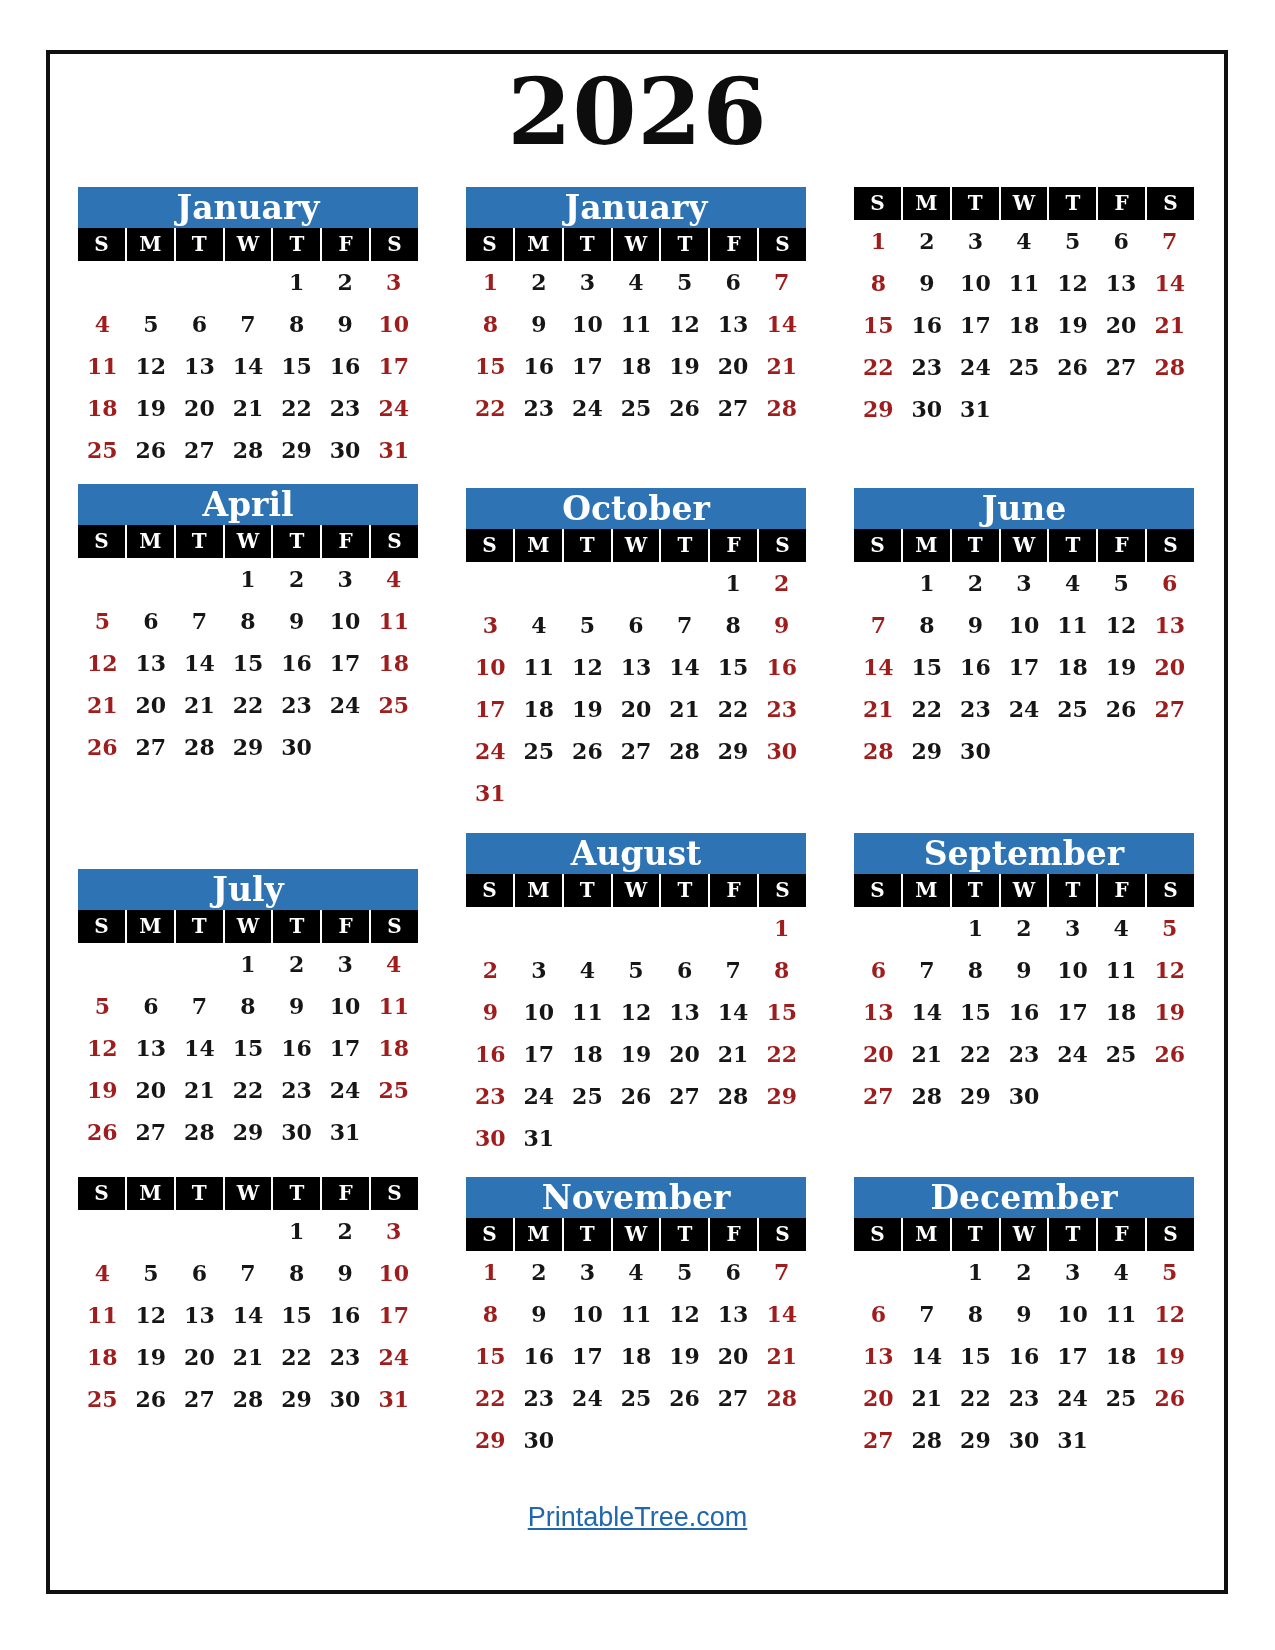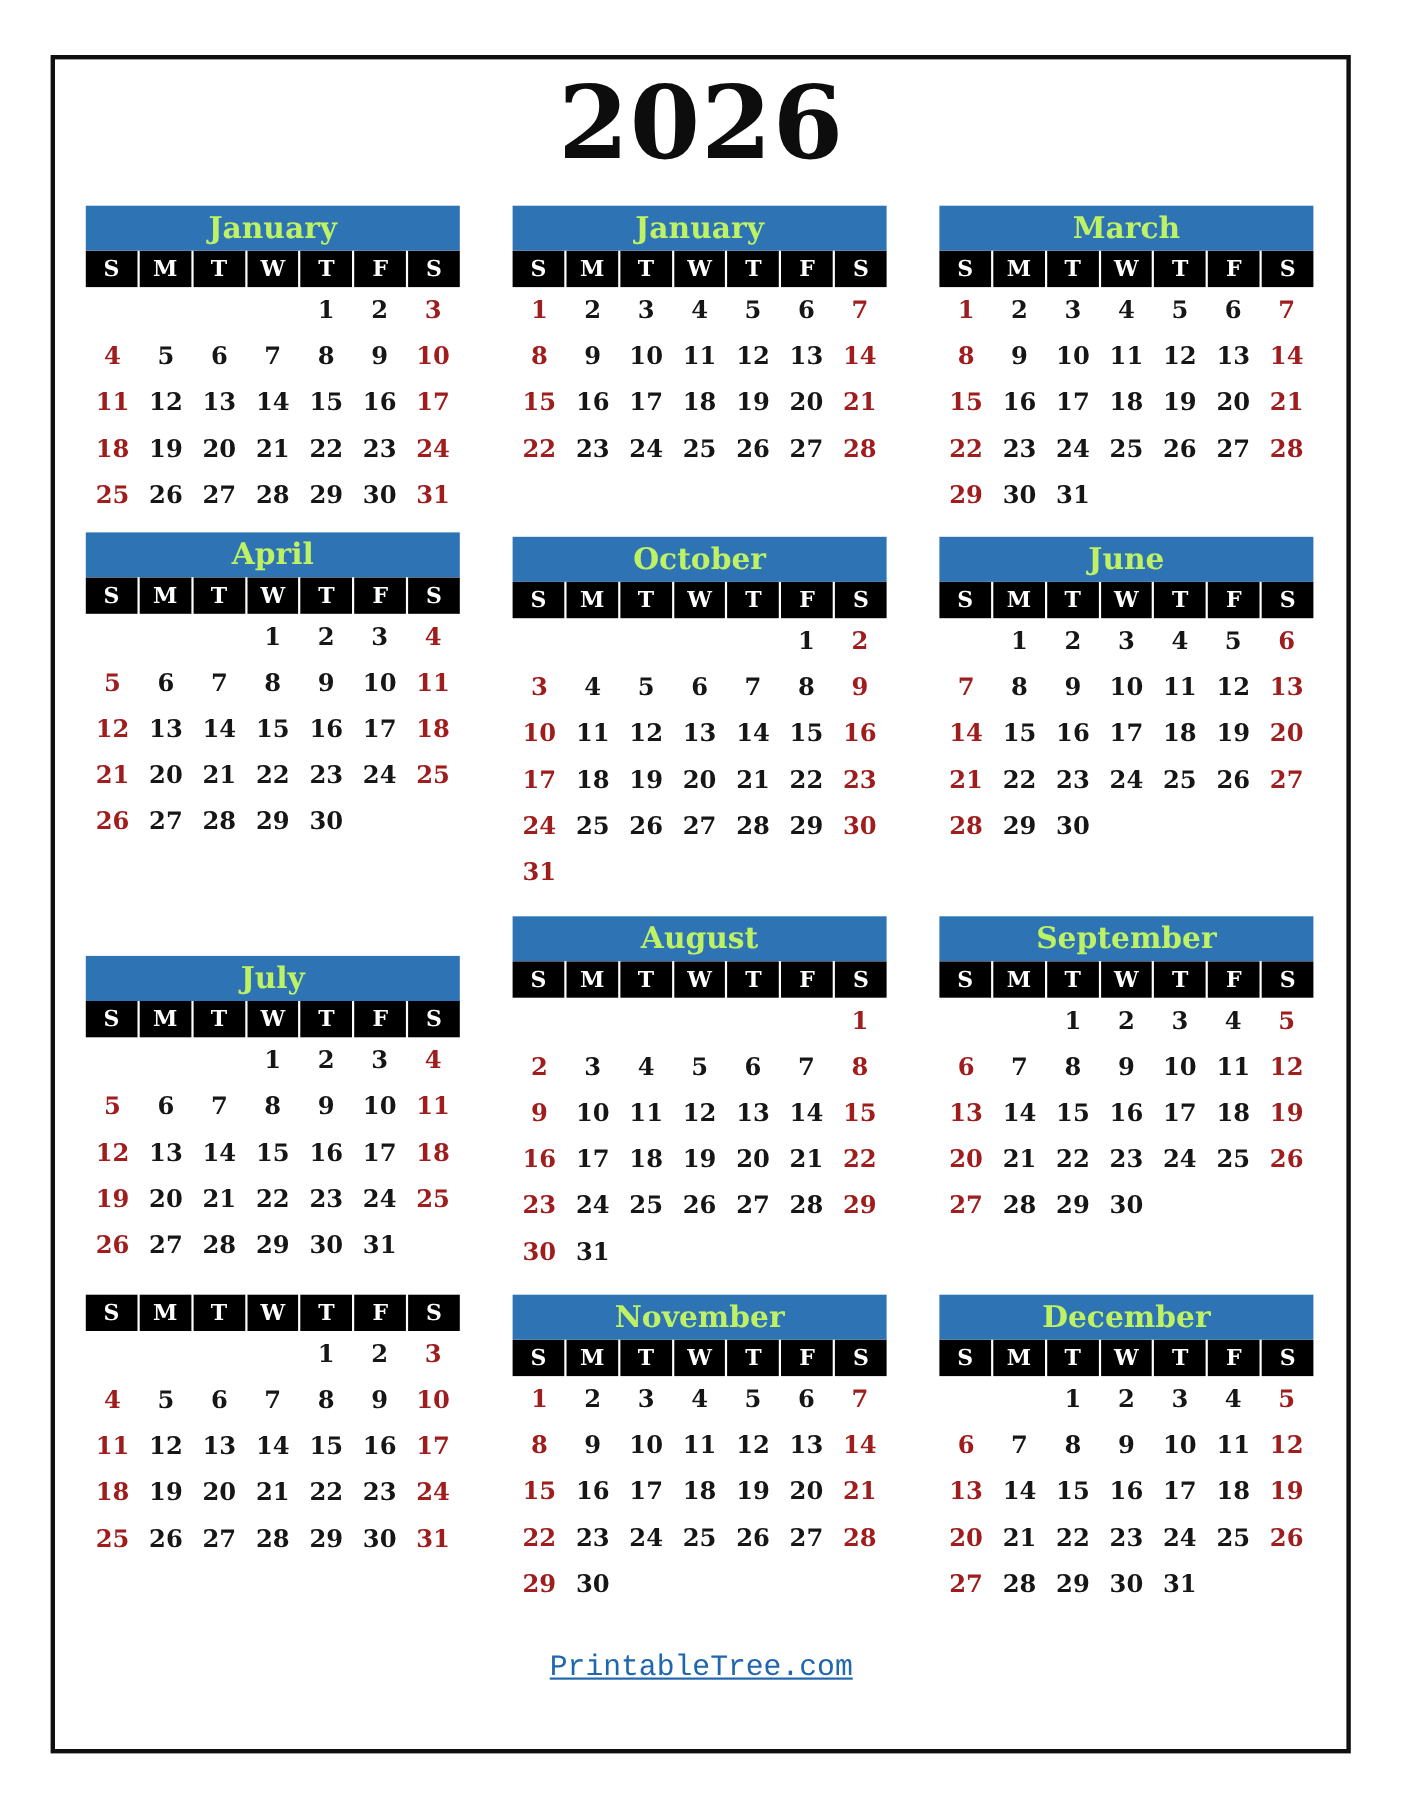--- a/index.html
+++ b/index.html
@@ -22,22 +22,22 @@
     font-size:92px;font-weight:700;color:#0d0d0d;
     letter-spacing:1px;
     margin:0;
   }
   .month{
     position:absolute;width:340px;
   }
   .month-header{
     height:41px;line-height:41px;
     background:var(--header-blue,#2E74B5);
-    color:#bef264;text-align:center;
-    font-size:27px;font-weight:700;
+    color:#ffffff;text-align:center;
+    font-size:33px;font-weight:700;
   }
   .dow-row{
     display:grid;grid-template-columns:repeat(7,1fr);
     gap:2px;background:#ffffff;
   }
   .dow-cell{
     background:var(--dow-black,#000000);
     color:#ffffff;text-align:center;
     height:33px;line-height:33px;
     font-size:20px;font-weight:700;
@@ -46,21 +46,21 @@
     display:grid;grid-template-columns:repeat(7,1fr);
   }
   .day-cell{
     height:42px;line-height:42px;text-align:center;
     font-size:22px;font-weight:700;color:#161616;
   }
   .day-cell.weekend{color:var(--weekend-red,#A01D1D);}
   #footer{
     position:absolute;left:0;top:1502px;width:1275px;
     text-align:center;
-    font-family:Liberation Mono, monospace;
+    font-family:Liberation Sans, sans-serif;
   }
   #footer a{
     color:var(--link-blue,#2167AE);
     font-size:27px;
     text-decoration:underline;
   }
 </style>
 </head>
 <body>
 
@@ -169,21 +169,20 @@
           <span class="day-cell weekend">22</span>
           <span class="day-cell">23</span>
           <span class="day-cell">24</span>
           <span class="day-cell">25</span>
           <span class="day-cell">26</span>
           <span class="day-cell">27</span>
           <span class="day-cell weekend">28</span>
         </div>
       </div>
       <div class="month" style="left: 854px; top: 187px;">
-        <div class="month-header">March</div>
         <div class="dow-row">
           <span class="dow-cell">S</span>
           <span class="dow-cell">M</span>
           <span class="dow-cell">T</span>
           <span class="dow-cell">W</span>
           <span class="dow-cell">T</span>
           <span class="dow-cell">F</span>
           <span class="dow-cell">S</span>
         </div>
         <div class="week-row">

